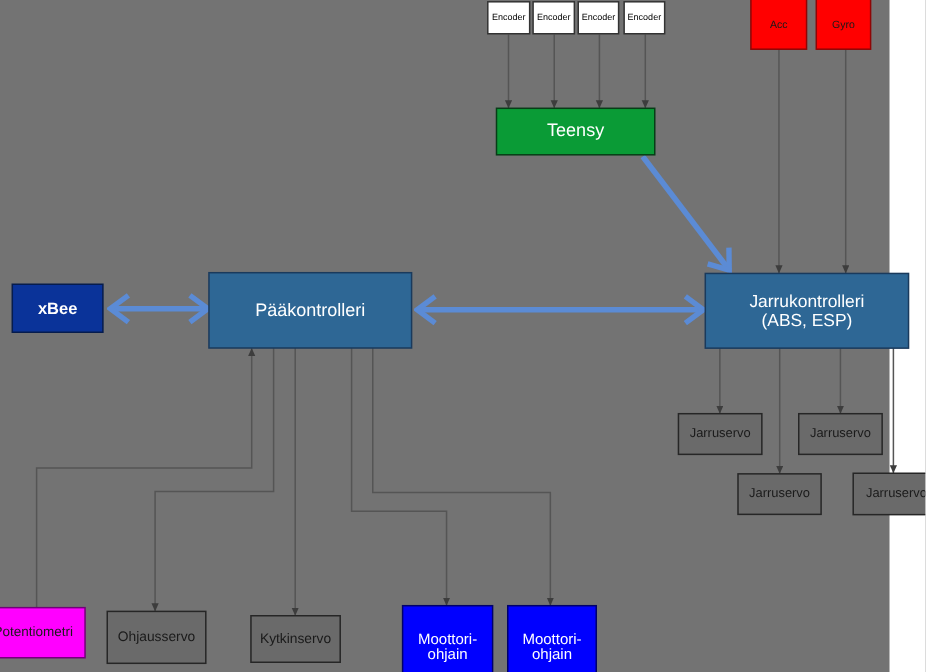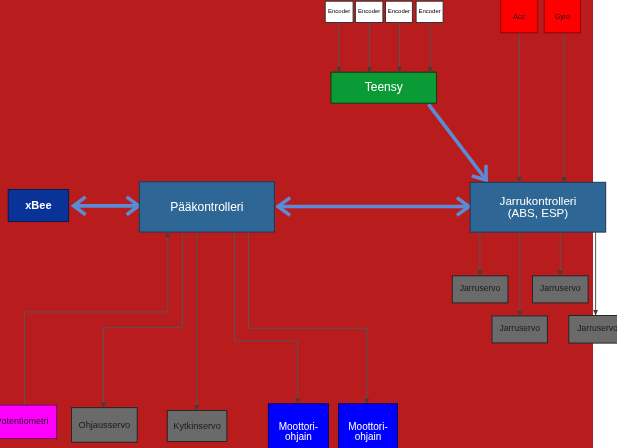--- a/index.html
+++ b/index.html
@@ -1,19 +1,19 @@
 <!DOCTYPE html>
 <html><head>
 <meta charset="utf-8">
 <title>Block diagram</title>
 <style>
   html,body{margin:0;padding:0;background:#ffffff;}
   body{width:617px;height:448px;overflow:hidden;
        font-family:"Liberation Sans",sans-serif;}
-  #stage{position:relative;width:593px;height:448px;background:#b91c1c;}
+  #stage{position:relative;width:593px;height:448px;background:#737373;}
   svg#svgroot{display:block;position:absolute;left:0;top:0;}
   .nodelabel{ text-anchor:middle; dominant-baseline:middle; }
 </style>
 </head>
 <body>
 
 <div id="stage">
 <svg id="svgroot" width="617" height="448" viewBox="0 0 617 448" xmlns="http://www.w3.org/2000/svg">
  <defs>
   <marker id="ah" markerWidth="10" markerHeight="10" refX="5.4" refY="2.4" orient="auto" markerUnits="userSpaceOnUse">

